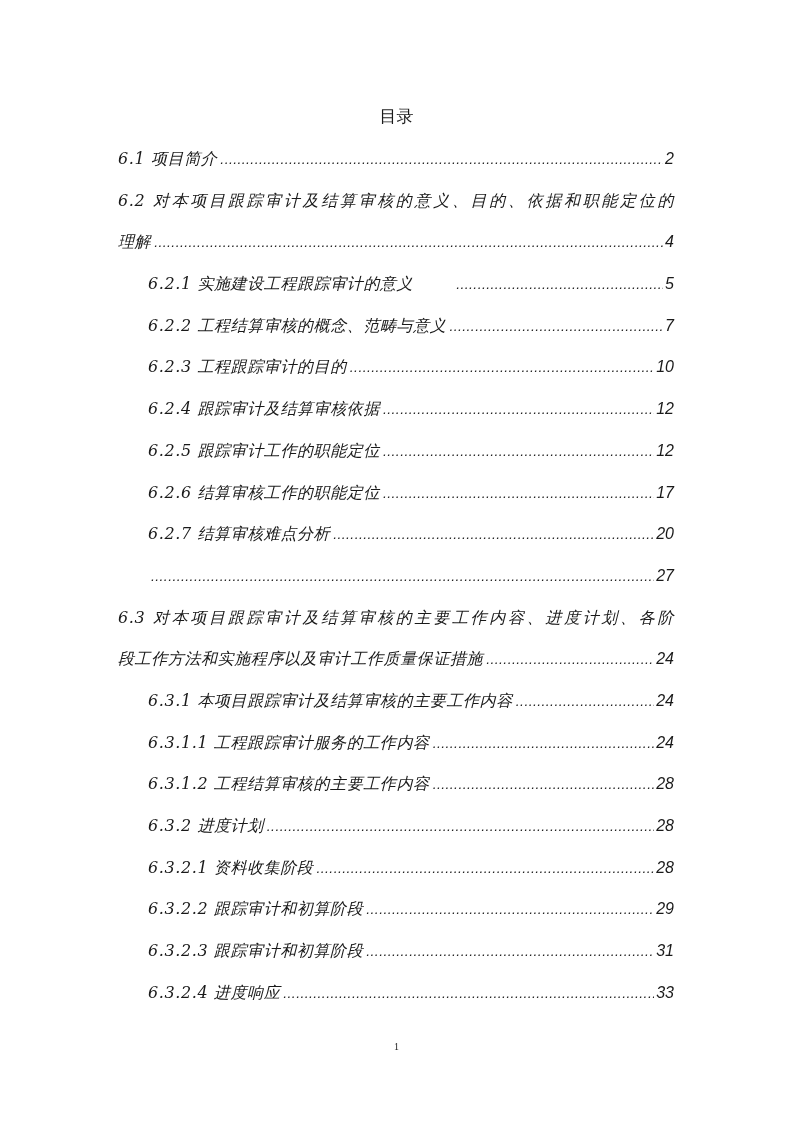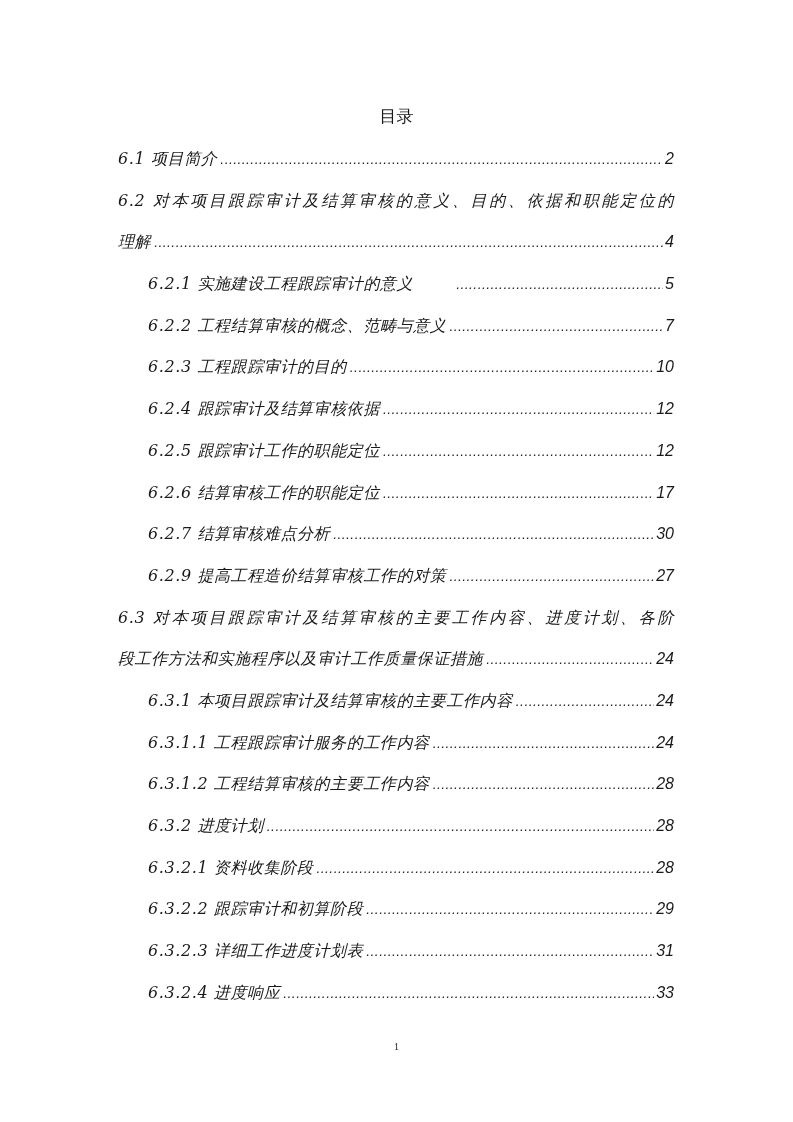--- a/index.html
+++ b/index.html
@@ -140,25 +140,24 @@
 
     <div class="toc-line level2">
       <span class="toc-text">6.2.6 结算审核工作的职能定位</span>
       <span class="leader"></span>
       <span class="page-num">17</span>
     </div>
 
     <div class="toc-line level2">
       <span class="toc-text">6.2.7 结算审核难点分析</span>
       <span class="leader"></span>
-      <span class="page-num">30</span>
-    </div>
-
-    <div class="toc-line level2">
-      <span class="toc-text">6.2.9 提高工程造价结算审核工作的对策</span>
+      <span class="page-num">20</span>
+    </div>
+
+    <div class="toc-line level2">
       <span class="leader"></span>
       <span class="page-num">27</span>
     </div>
 
     <div class="toc-line level1">
       <span class="toc-text-full">6.3 对本项目跟踪审计及结算审核的主要工作内容、进度计划、各阶</span>
     </div>
     <div class="toc-line level1">
       <span class="toc-text">段工作方法和实施程序以及审计工作质量保证措施</span>
       <span class="leader"></span>
@@ -195,21 +194,21 @@
       <span class="page-num">28</span>
     </div>
 
     <div class="toc-line level3">
       <span class="toc-text">6.3.2.2 跟踪审计和初算阶段</span>
       <span class="leader"></span>
       <span class="page-num">29</span>
     </div>
 
     <div class="toc-line level3">
-      <span class="toc-text">6.3.2.3 详细工作进度计划表</span>
+      <span class="toc-text">6.3.2.3 跟踪审计和初算阶段</span>
       <span class="leader"></span>
       <span class="page-num">31</span>
     </div>
 
     <div class="toc-line level3">
       <span class="toc-text">6.3.2.4 进度响应</span>
       <span class="leader"></span>
       <span class="page-num">33</span>
     </div>
 

